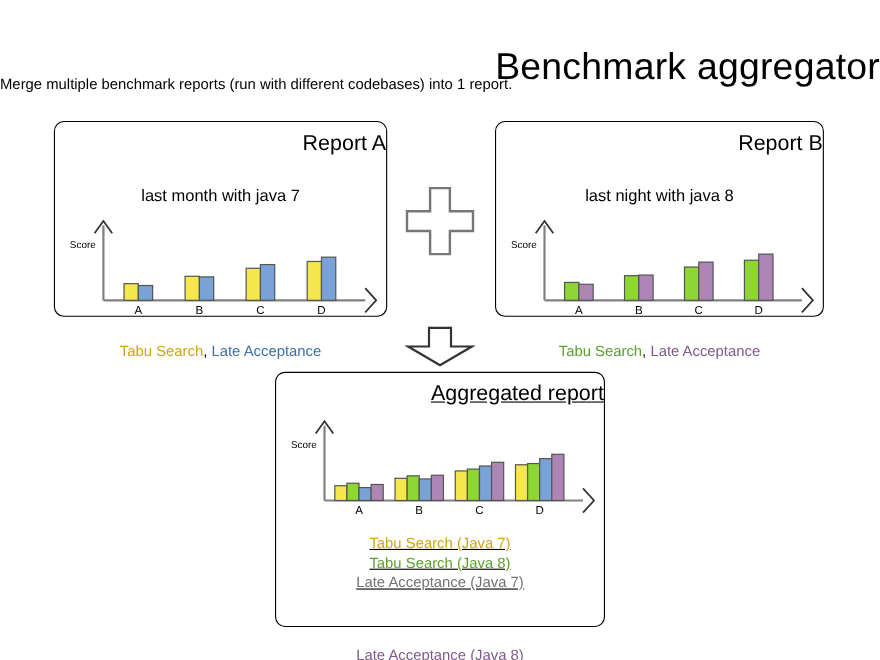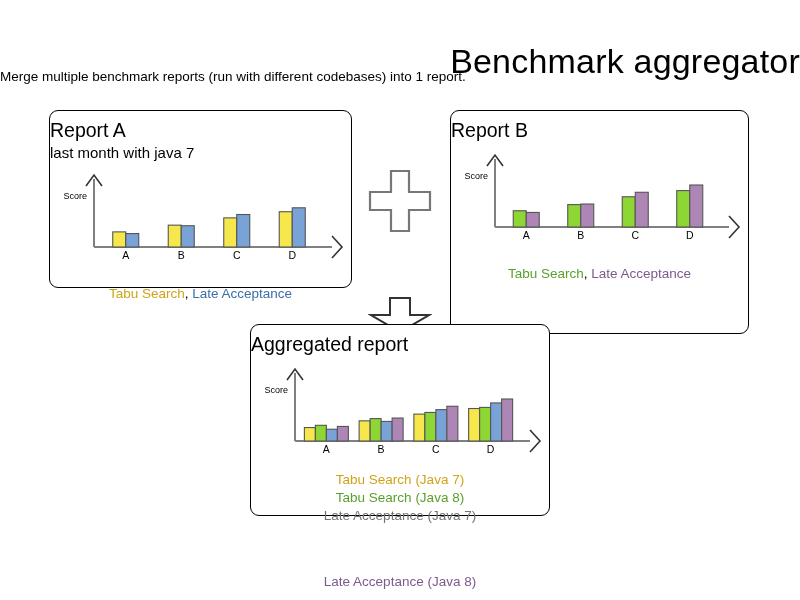--- a/index.html
+++ b/index.html
@@ -38,32 +38,34 @@
 
   
   .panel {
     position: absolute;
     box-sizing: border-box;
     border: 1.3px solid #000000;
     border-radius: 9px;
     background: #ffffff;
   }
   #panel-a { left: 49px;  top: 110px; width: 303px; height: 178px; }
-  #panel-b { left: 450px; top: 110px; width: 299px; height: 224px; }
-  #panel-agg { left: 250px; top: 324px; width: 300px; height: 192px; }
+  #panel-b { left: 450px; top: 110px; width: 299px; height: 178px; }
+  #panel-agg { left: 250px; top: 338px; width: 300px; height: 232px; text-decoration: underline; }
 
   .panel-title {
-    text-align: left;
+    text-align: right;
     font-size: 19.5px;
     line-height: 25px;
     margin-top: 7px;
   }
   .panel-subtitle {
+    text-align: center;
     font-size: 15px;
     line-height: 20px;
+    margin-top: 26px;
   }
 
   
   .chart {
     position: relative;
     margin-top: 8px;
   }
   .chart-svg { display: block; }
 
   .legend {
@@ -117,20 +119,21 @@
 </div>
 
 <div class="connector" id="plus-connector">
   <svg width="66" height="66" viewBox="0 0 66 66">
     <path d="M24 3 H42 V24 H63 V42 H42 V63 H24 V42 H3 V24 H24 Z" fill="#ffffff" stroke="#777777" stroke-width="2.2" stroke-linejoin="miter"></path>
   </svg>
 </div>
 
 <div class="panel" id="panel-b">
   <div class="panel-title">Report B</div>
+  <div class="panel-subtitle">last night with java 8</div>
   <div class="chart">
     <svg class="chart-svg" width="296" height="98" viewBox="0 0 296 98">
         <line x1="44" y1="76" x2="44" y2="8" stroke="#808080" stroke-width="2"></line>
         <polyline points="36,15 44,4 52,15" fill="none" stroke="#333333" stroke-width="1.6"></polyline>
         <text x="37" y="28" text-anchor="end" font-family="&quot;Liberation Sans&quot;, sans-serif" font-size="9" fill="#000000">Score</text>
         <line x1="44" y1="76" x2="278" y2="76" stroke="#808080" stroke-width="2"></line>
         <polyline points="278,65 288,76 278,87" fill="none" stroke="#333333" stroke-width="1.6"></polyline>
         <rect x="62.25" y="59.760000000000005" width="13" height="16.24" fill="#8ed633" stroke="#555555" stroke-width="1.1"></rect>
         <rect x="75.25" y="61.44" width="13" height="14.56" fill="#ad86b5" stroke="#555555" stroke-width="1.1"></rect>
         <text x="75.25" y="88" text-anchor="middle" font-family="&quot;Liberation Sans&quot;, sans-serif" font-size="10.5" fill="#000000">A</text>

